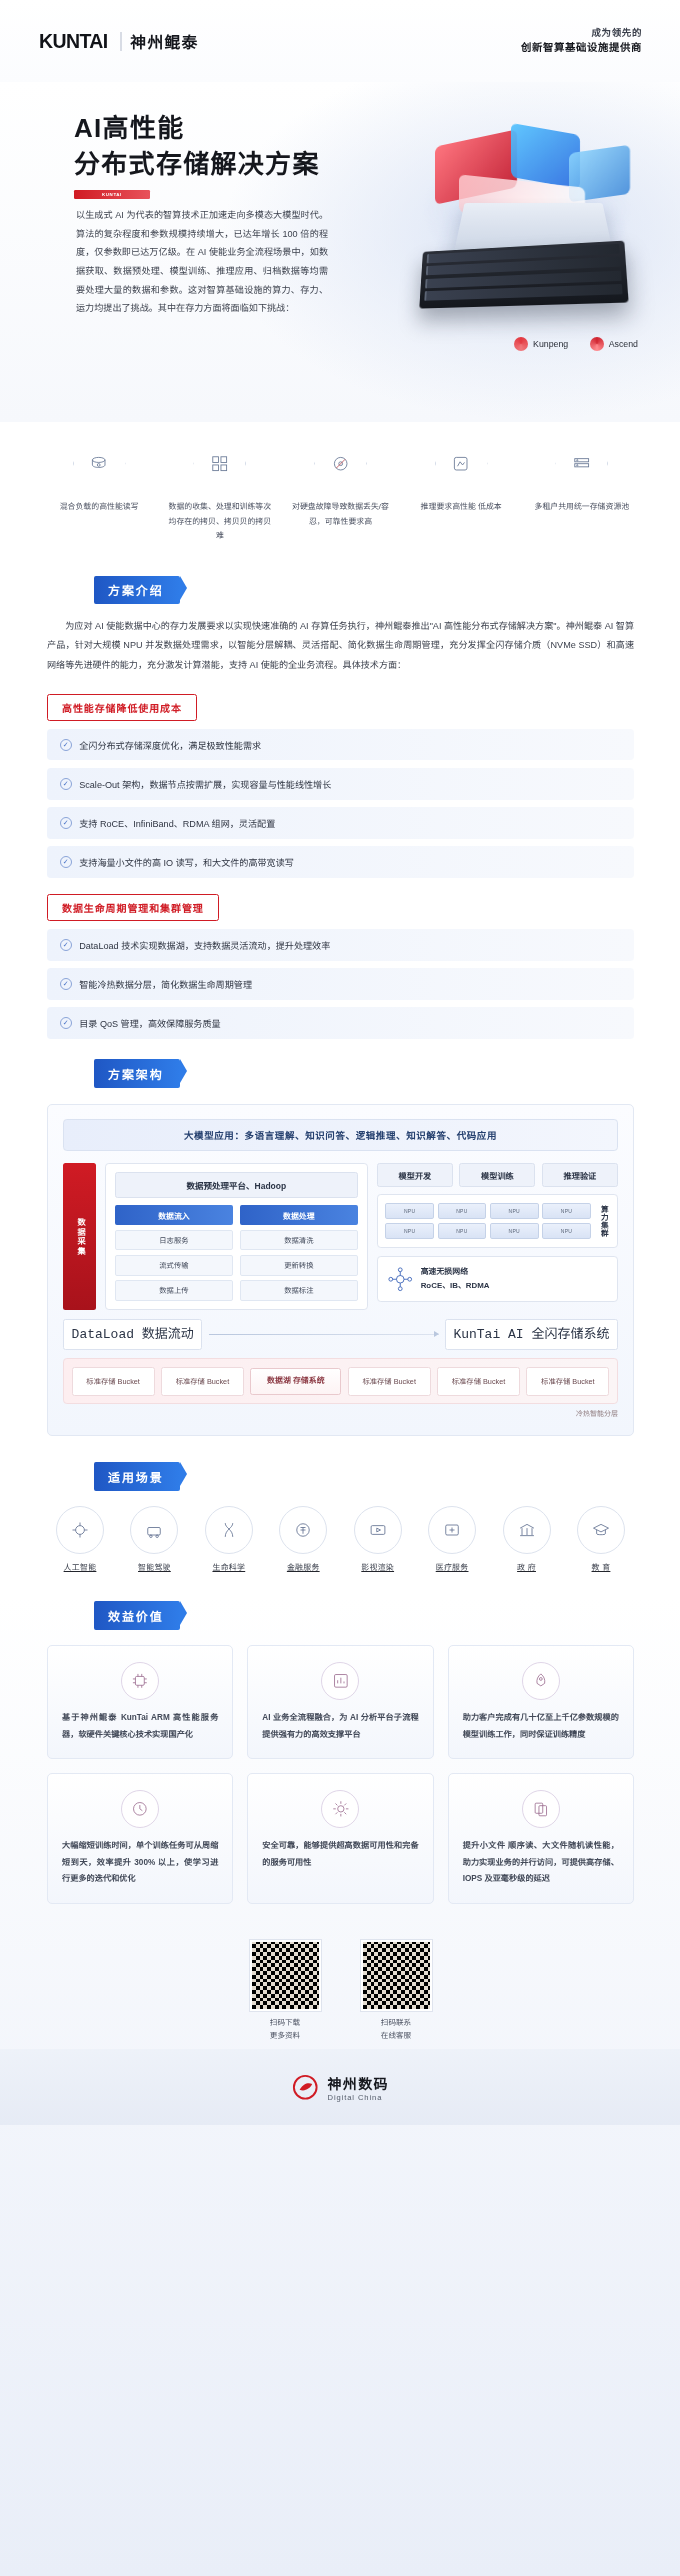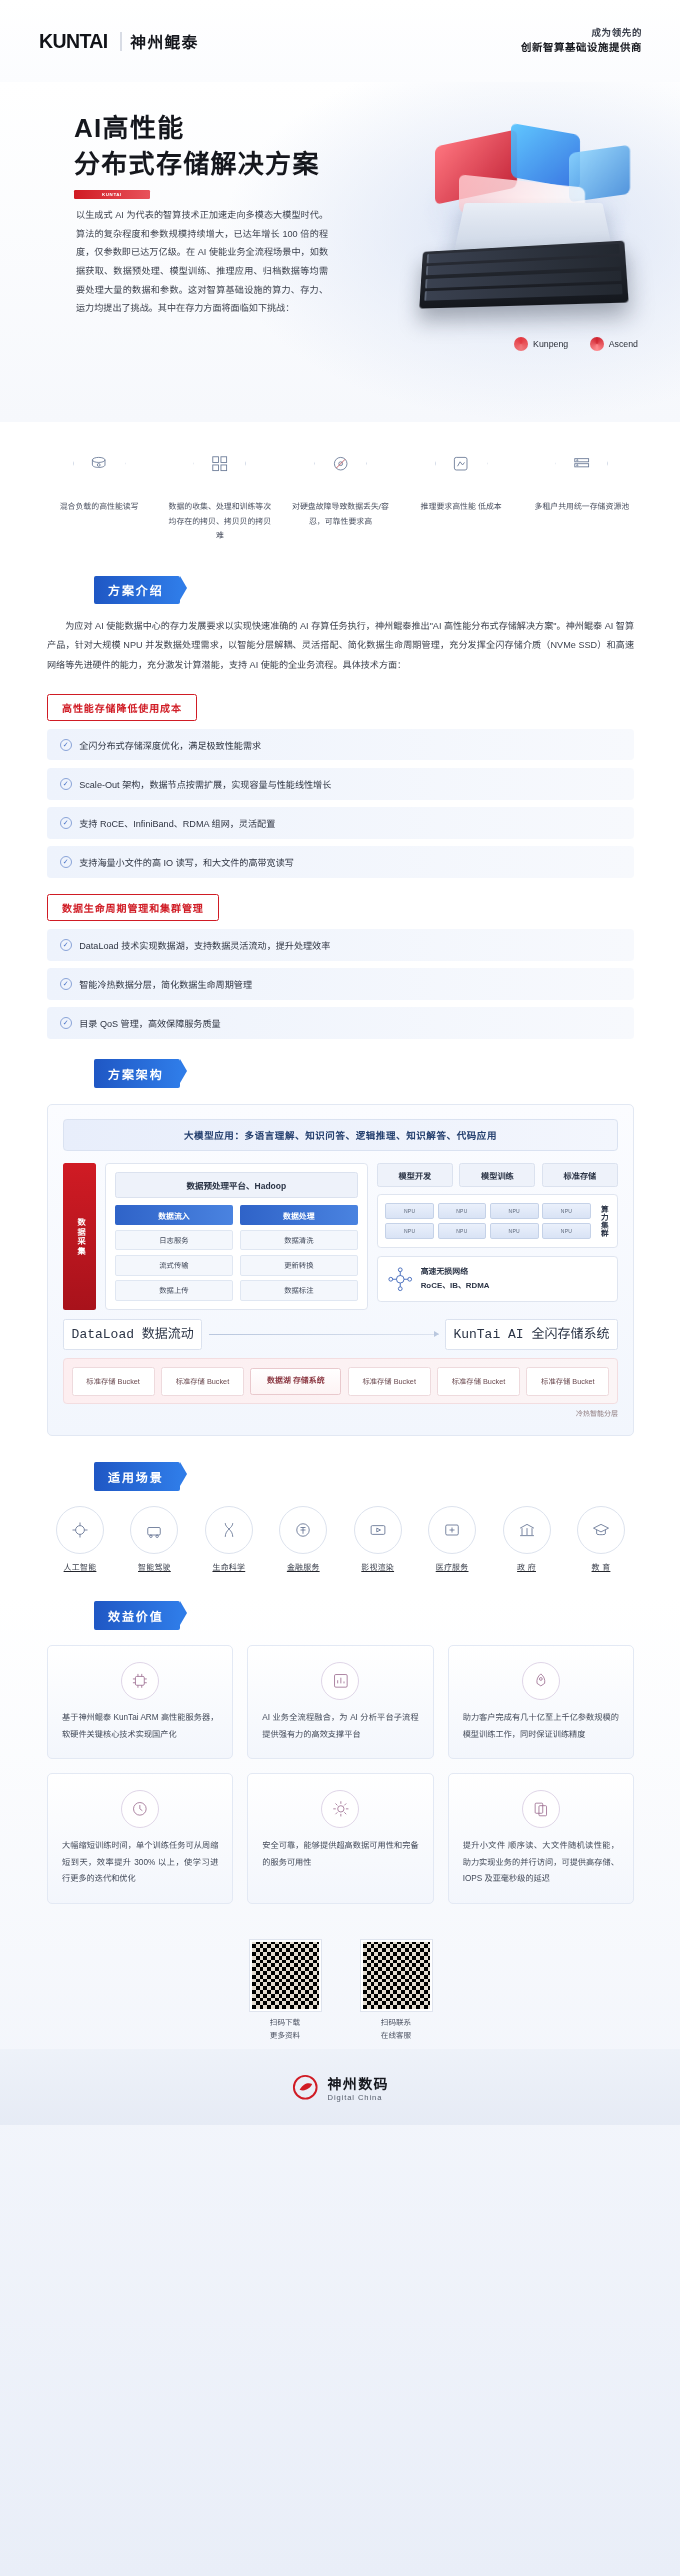--- a/index.html
+++ b/index.html
@@ -382,20 +382,21 @@
   .scen-item span { font-size: 7.9px; color: #3d424e; letter-spacing: 0.3px; }
 
   
   .benefits { margin: 2.5px 47px 25px; display: grid; grid-template-columns: repeat(3,1fr); gap: 14px; }
   .ben {
     background: linear-gradient(180deg,#ffffff,#f3f6fc);
     border: 0.6px solid #e3e9f4;
     border-radius: 5px;
     padding: 16.4px 14px 15px;
     text-align: center;
+    font-weight: bold;
   }
   .ben-ic {
     width: 38px; height: 38px; margin: 0 auto 10px;
     border-radius: 50%;
     background: #ffffff;
     border: 0.9px solid #e0d6e8;
     display:flex; align-items:center; justify-content:center;
   }
   .ben p { font-size: 8.2px; line-height: 2; color: #434a59; text-align: justify; }
 
@@ -598,21 +599,21 @@
             <div class="pipe-cell">更新转换</div>
             <div class="pipe-cell">数据标注</div>
           </div>
         </div>
       </div>
 
       <div class="arch-col-b">
         <div class="mm-head-row">
           <div class="mm-head">模型开发</div>
           <div class="mm-head">模型训练</div>
-          <div class="mm-head">标准存储</div>
+          <div class="mm-head">推理验证</div>
         </div>
         <div class="chip-grid-wrap">
           <div class="chip-grid">
             <div class="chip">NPU</div>
             <div class="chip">NPU</div>
             <div class="chip">NPU</div>
             <div class="chip">NPU</div>
             <div class="chip">NPU</div>
             <div class="chip">NPU</div>
             <div class="chip">NPU</div>

